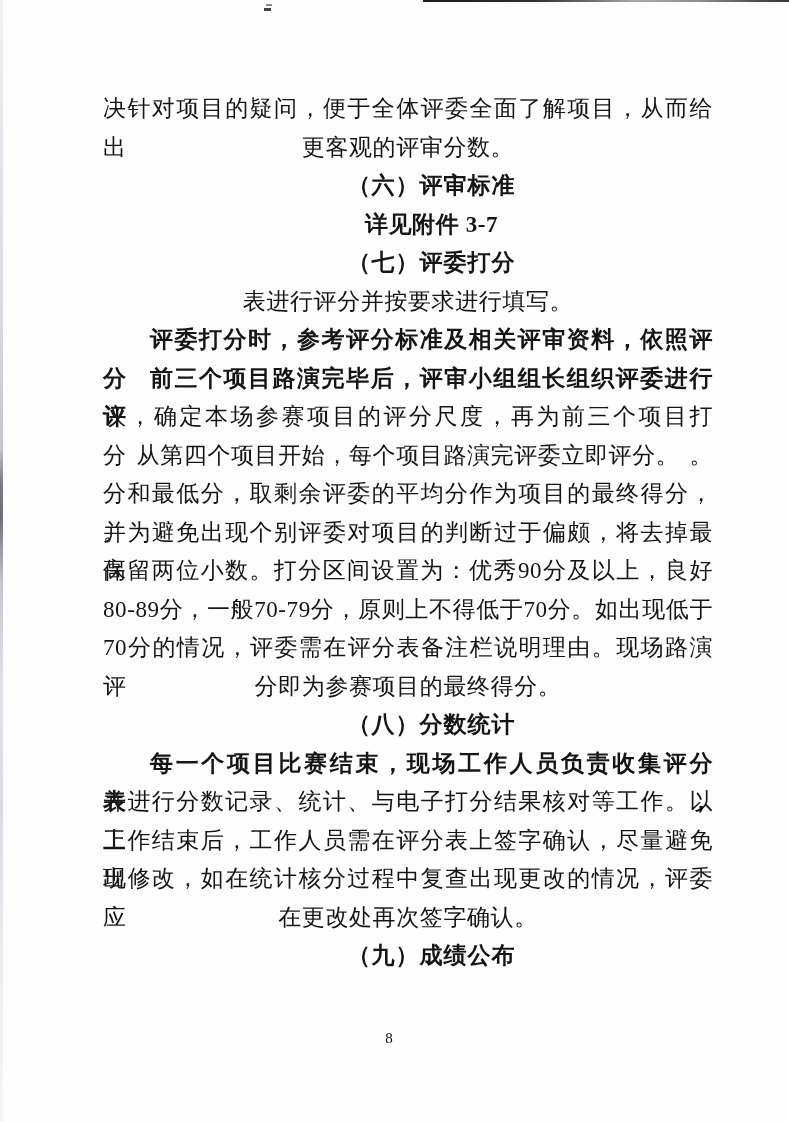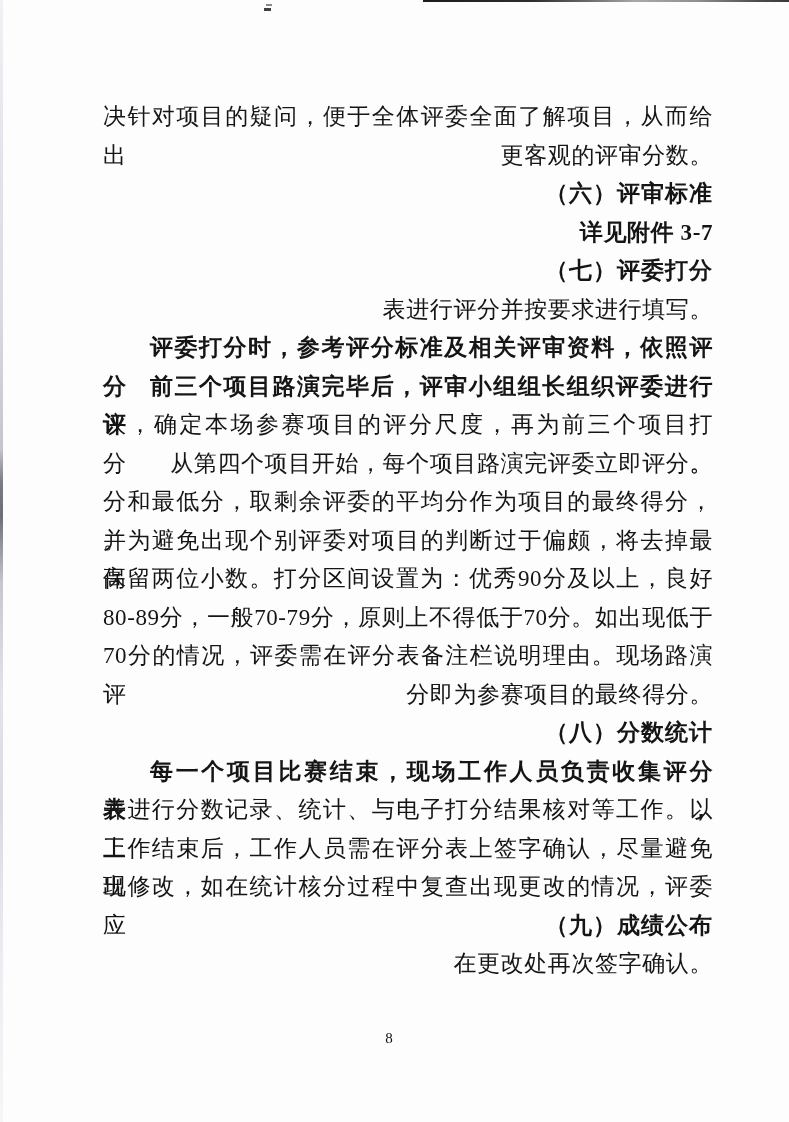--- a/index.html
+++ b/index.html
@@ -16,31 +16,31 @@
   }
   .page {
     position: absolute;
     left: 0; top: 0;
     width: 789px; height: 1122px;
     background: #fdfdfd;
   }
   .textcol {
     position: absolute;
     left: 103px;
-    top: 98px;
+    top: 90px;
     width: 610px;
     color: #151515;
   }
   .ln {
     height: 38.5px;
     line-height: 38.5px;
     font-size: 23px;
     letter-spacing: 0.6px;
     white-space: nowrap;
-    text-align: right;
+    text-align: center;
   }
   .ln.j {
     white-space: normal;
     text-align: justify;
     text-align-last: justify;
     text-justify: inter-character;
   }
   .ln.ind {
     text-indent: 47px;
     font-weight: bold;
@@ -119,22 +119,22 @@
     <div class="ln j">。为避免出现个别评委对项目的判断过于偏颇，将去掉最高</div>
     <div class="ln j">保留两位小数。打分区间设置为：优秀90分及以上，良好</div>
     <div class="ln j">80-89分，一般70-79分，原则上不得低于70分。如出现低于</div>
     <div class="ln j">70分的情况，评委需在评分表备注栏说明理由。现场路演评</div>
     <div class="ln">分即为参赛项目的最终得分。</div>
     <div class="ln h">（八）分数统计</div>
     <div class="ln ind j">每一个项目比赛结束，现场工作人员负责收集评分表，</div>
     <div class="ln j">并进行分数记录、统计、与电子打分结果核对等工作。以上</div>
     <div class="ln j">工作结束后，工作人员需在评分表上签字确认，尽量避免出</div>
     <div class="ln j">现修改，如在统计核分过程中复查出现更改的情况，评委应</div>
+    <div class="ln">在更改处再次签字确认。</div>
     <div class="ln h">（九）成绩公布</div>
-    <div class="ln">在更改处再次签字确认。</div>
   </div>
 
   <div class="pagenum">8</div>
 
   <div class="scan-top-strip"></div>
   <div class="scan-speck-1"></div>
   <div class="scan-speck-2"></div>
   <div class="scan-left-strip"></div>
 
 </div>

